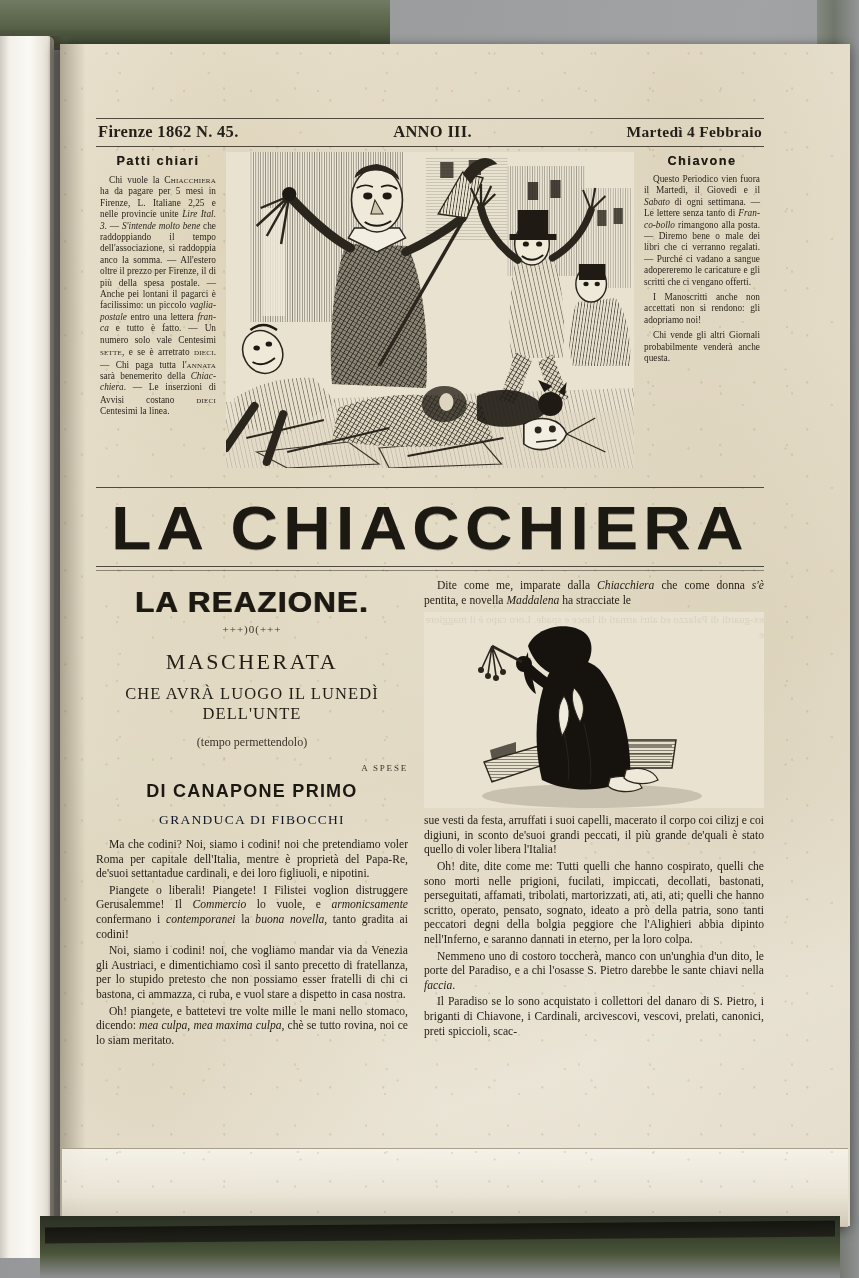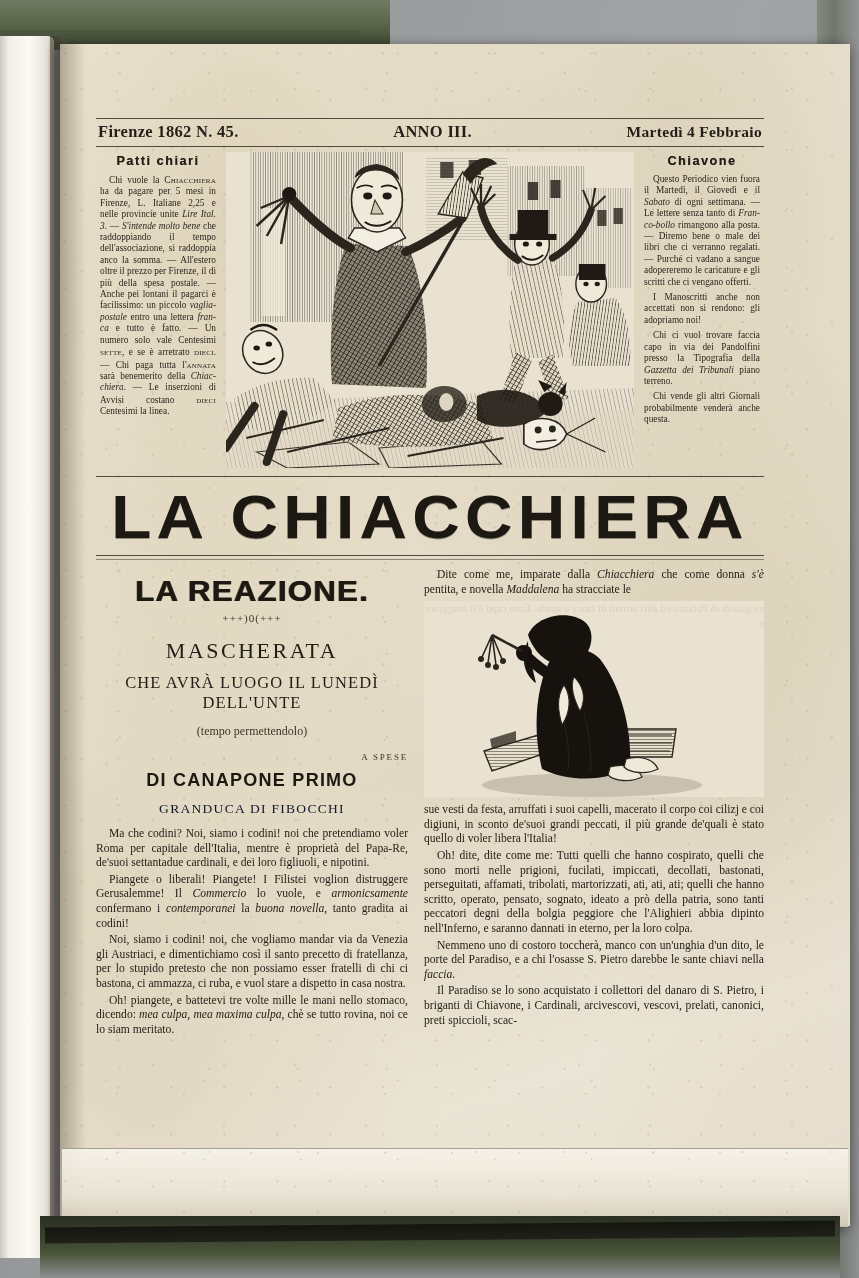--- a/index.html
+++ b/index.html
@@ -95,21 +95,21 @@
   .terms{font-size:9.3px;line-height:11.4px;text-align:justify;color:#2b261e;
     hyphens:auto;}
   .terms p{margin:0 4px 4px;text-indent:9px;}
   .terms .sc{font-variant:small-caps;font-size:9.6px;letter-spacing:.2px;}
   .terms i{font-style:italic;}
 
   
   .engraving{position:relative;width:100%;height:316px;overflow:hidden;}
 
   
-  .masthead{margin-top:6px;}
+  .masthead{margin-top:17px;}
   .mh-title{
     text-align:center;
     font-family:"Liberation Sans", sans-serif;
     font-weight:700;
     font-size:62px;
     line-height:66px;
     letter-spacing:5px;
     color:#1c1812;
     transform:scaleX(1.06);
     margin:7px 0 5px;
@@ -335,23 +335,20 @@
         <div class="terms">
           <p>
             Questo Periodico vien fuora il Martedì, il Gio­vedì e il <i>Sabato</i> di o­gni settimana. — Le let­tere
             senza tanto di <i>Fran­co-bollo</i> rimangono alla posta. — Diremo bene o male dei libri che ci ver­ranno
             regalati. — Pur­ché ci vadano a sangue adopereremo le carica­ture e gli scritti che ci vengano offerti.
           </p>
           <p>
             I Manoscritti anche non accettati non si ren­dono: gli adopriamo noi!
           </p>
           <p>
-            Chi ci vuol trovare faccia capo in via dei Pandolfini presso la Tipo­grafia della <i>Gazzetta dei Tribunali</i> piano terreno.
-          </p>
-          <p>
             Chi vende gli altri Giornali probabilmente venderà anche questa.
           </p>
         </div>
       </div>
     </div>
 
     <div class="masthead">
       <div class="rule"></div>
       <div class="mh-title">LA CHIACCHIERA</div>
       <div class="rule"></div>

